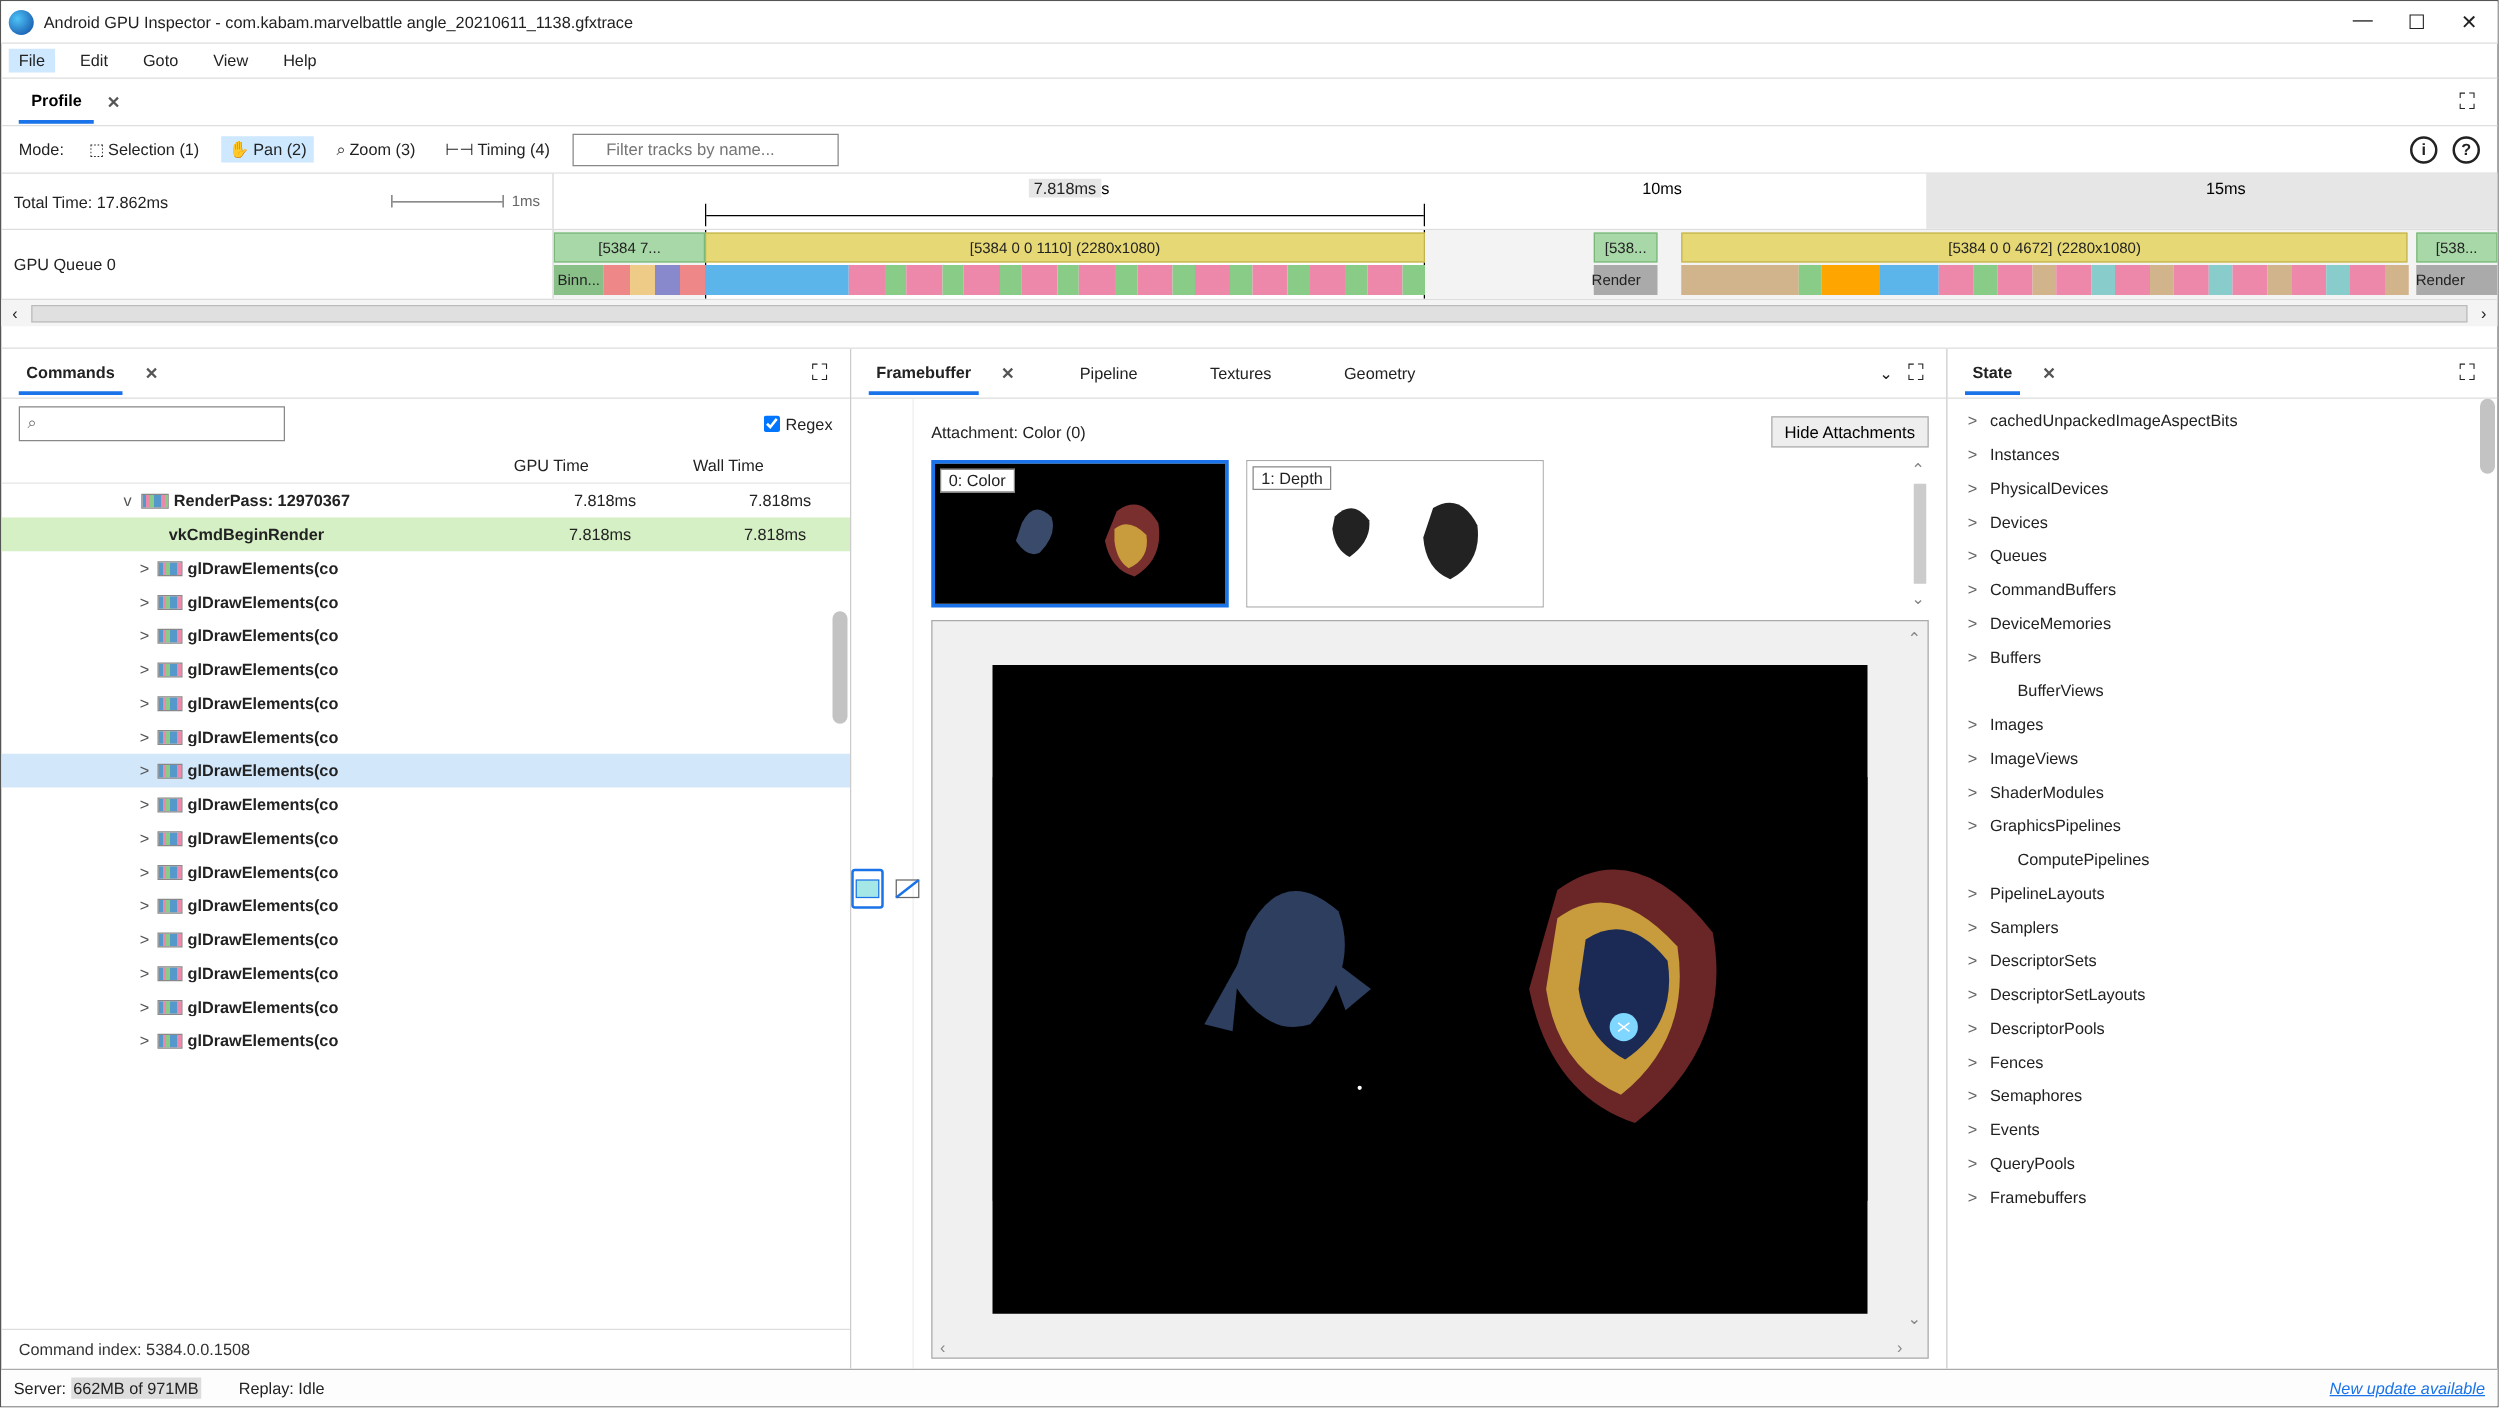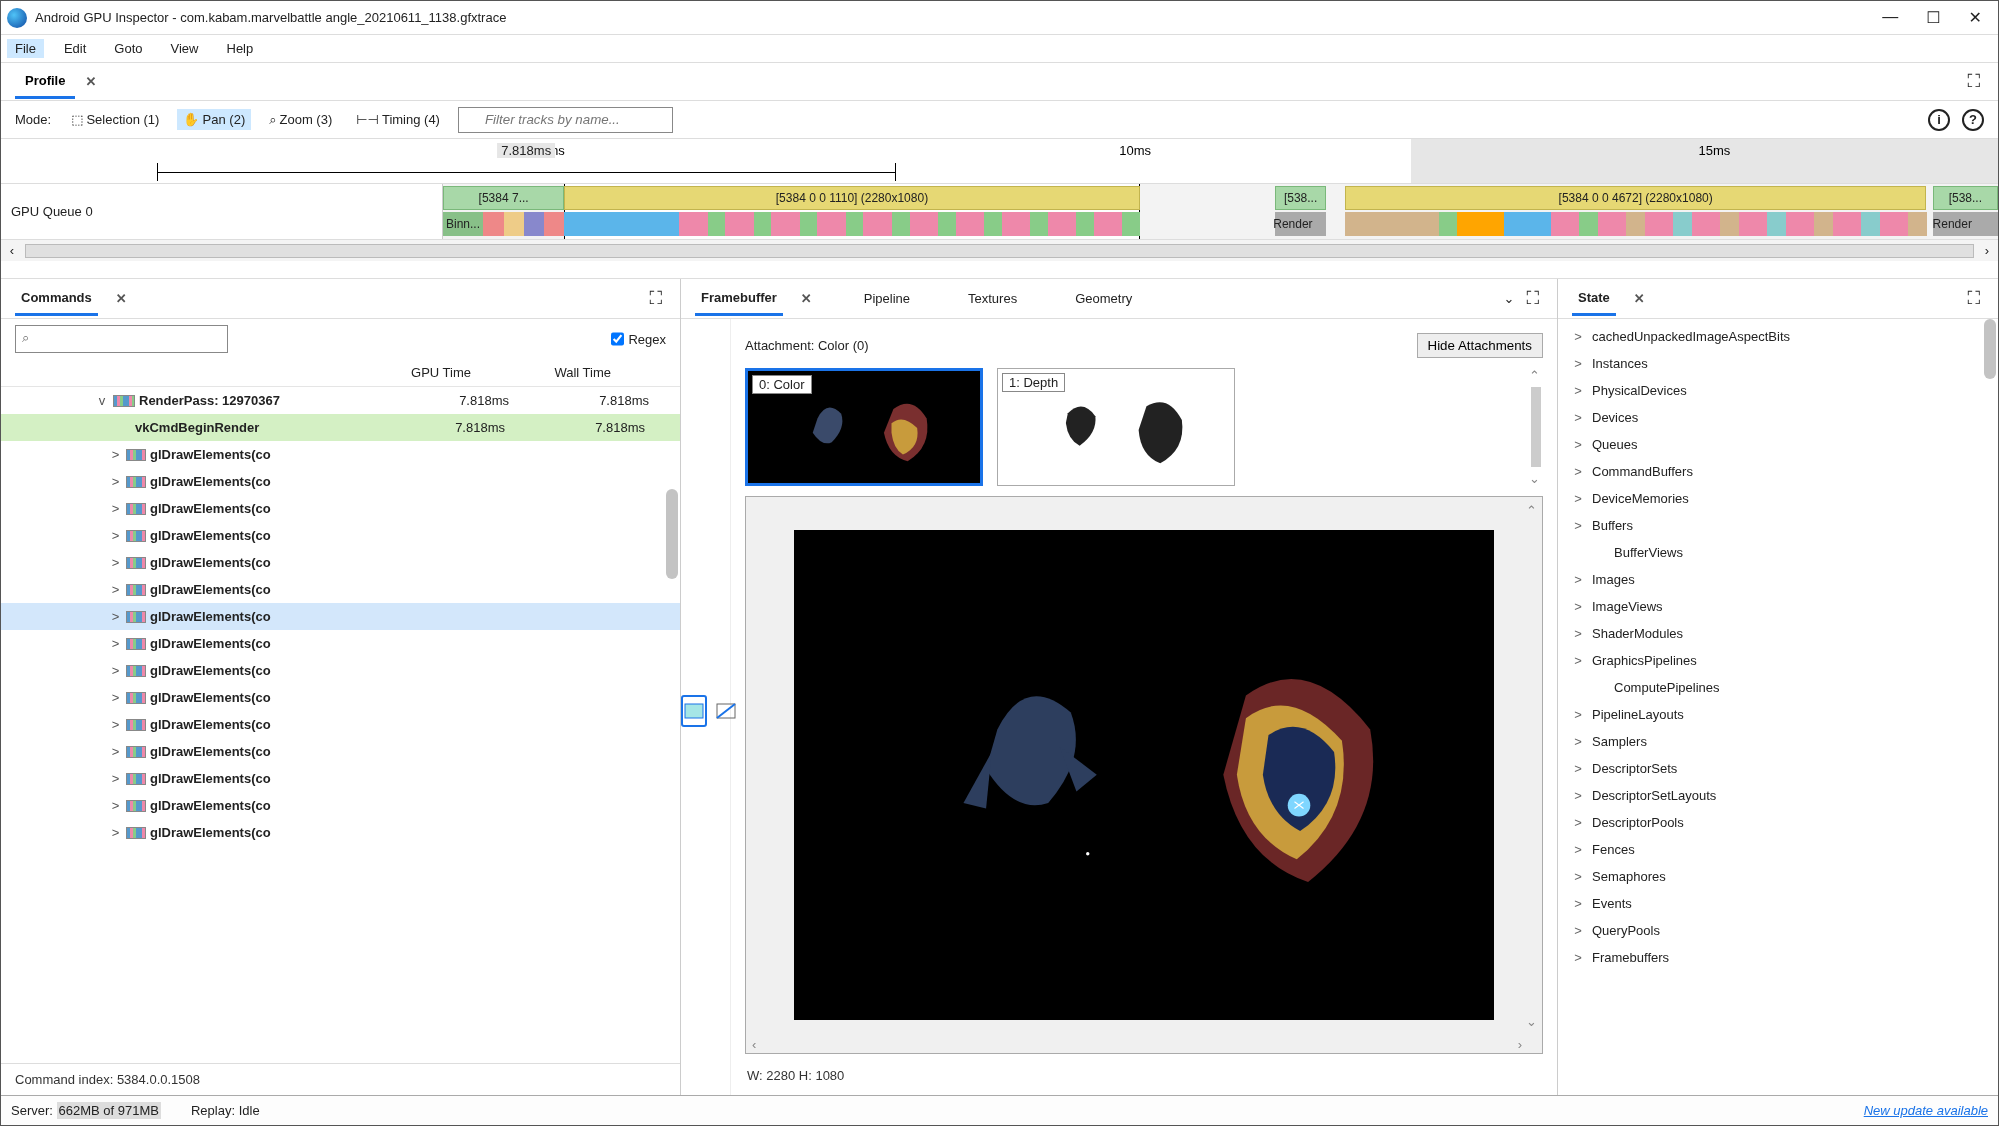--- a/index.html
+++ b/index.html
@@ -24,21 +24,21 @@
 .tab.active { border-bottom: 3px solid #1a73e8; color: #000; }
 .close-x { margin-left: 10px; color: #555; font-weight: bold; }
 .spacer { flex: 1; }
 .fullscreen-icon { font-size: 18px; padding: 4px; }
 
 
 .mode-bar { height: 38px; display: flex; align-items: center; padding: 0 14px; gap: 12px; border-bottom: 1px solid #ddd; }
 .mode-label { margin-right: 2px; }
 .mode-btn { padding: 3px 6px; display: inline-flex; align-items: center; gap: 3px; }
 .mode-btn.active { background: #cde8ff; }
-.filter-input { flex: 0 0 500px; height: 26px; border: 1px solid #888; padding: 0 8px 0 26px; position: relative; font-style: italic; }
+.filter-input { flex: 0 0 500px; height: 26px; border: 1px solid #888; padding: 0 8px 0 26px; position: relative; }
 .filter-input-wrap { position: relative; }
 .filter-input-wrap::before { content: "⌕"; position: absolute; left: 7px; top: 4px; color: #666; }
 .ico-circle { width: 22px; height: 22px; border: 2px solid #222; border-radius: 50%; display: inline-flex; align-items: center; justify-content: center; font-weight: bold; }
 
 
 .timeline { height: 140px; border-bottom: 1px solid #ddd; display: flex; flex-direction: column; }
 .timeline-header { height: 44px; display: flex; }
 .timeline-left { width: 442px; border-right: 1px solid #ccc; display: flex; align-items: center; padding: 0 10px; justify-content: space-between; }
 .scale-mark { font-size: 12px; color: #666; display: flex; align-items: center; gap: 6px; }
 .scale-line { width: 90px; height: 10px; border-left: 1px solid #666; border-right: 1px solid #666; position: relative; }
@@ -181,20 +181,27 @@
     <div class="filter-input-wrap">
       <input class="filter-input" placeholder="Filter tracks by name..." style="">
     </div>
     <div class="spacer"></div>
     <span class="ico-circle">i</span>
     <span class="ico-circle">?</span>
   </div>
 
   <div class="timeline">
     <div class="timeline-header">
+      <div class="timeline-left">
+        <span>Total Time: 17.862ms</span>
+        <span class="scale-mark">
+            <span class="scale-line"></span>
+            <span>1ms</span>
+          </span>
+      </div>
       <div class="timeline-right">
         <div style="position:absolute; left:0; top:0; bottom:0; width:70.6%; background:#fff;"></div>
         <div class="tick" style="left:27%;"><span class="tick-label">5ms</span></div>
         <div class="tick" style="left:56%;"><span class="tick-label">10ms</span></div>
         <div class="tick" style="left:85%;"><span class="tick-label">15ms</span></div>
         <div class="range-arrow" style="left:7.8%; width:37%;">
             <span class="lbl">7.818ms</span>
           </div>
       </div>
     </div>
@@ -582,21 +589,20 @@
             </div>
             <div style="position:absolute; right:2px; top:6px; bottom:24px; width:14px; display:flex; flex-direction:column; justify-content:space-between; color:#888;">
               <span>⌃</span>
                 <span>⌄</span>
             </div>
             <div style="position:absolute; left:6px; right:20px; bottom:2px; height:14px; display:flex; justify-content:space-between; color:#888;">
               <span>‹</span>
                 <span>›</span>
             </div>
           </div>
-          <div class="fb-dims">W: 2280 H: 1080</div>
         </div>
       </div>
     </div>
 
     <div class="panel state-panel">
       <div class="panel-tabstrip">
         <div class="ptab active">State</div>
         <div class="close-x">✕</div>
         <div class="spacer"></div>
         <div class="fullscreen-icon">⛶</div>

